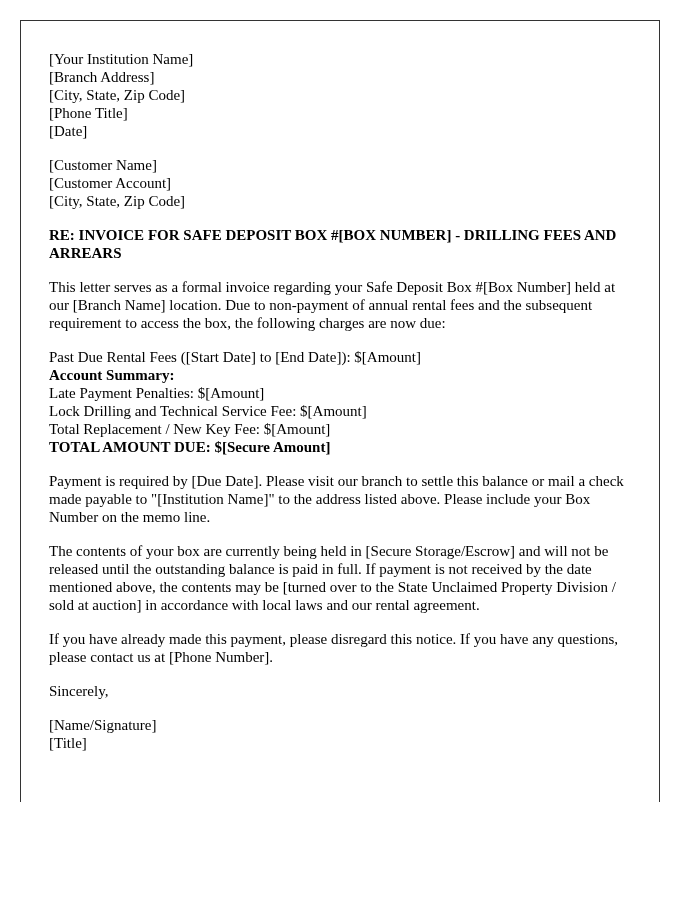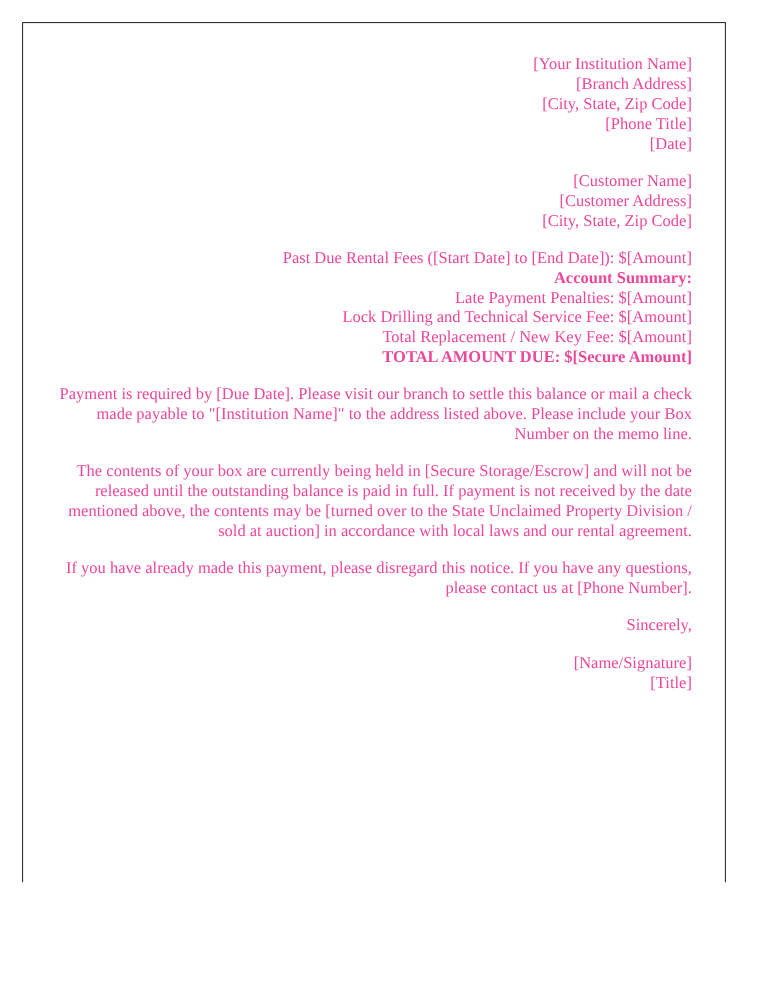--- a/index.html
+++ b/index.html
@@ -27,22 +27,21 @@
       background: #ffffff;
     }
     .content {
       position: absolute;
       left: 28px;
       top: 29px;
       width: 580px;
       font-family: "Liberation Serif", "DejaVu Serif", serif;
       font-size: 15px;
       line-height: 18px;
-      color: #ec4899;
-      text-align: right;
+      color: #000000;
     }
     .block {
       margin: 0 0 16px 0;
     }
     .line {
       display: block;
       white-space: nowrap;
     }
     .heading {
       font-weight: bold;
@@ -64,26 +63,28 @@
     <div class="block">
       <span class="line">[Your Institution Name]</span>
       <span class="line">[Branch Address]</span>
       <span class="line">[City, State, Zip Code]</span>
       <span class="line">[Phone Title]</span>
       <span class="line">[Date]</span>
     </div>
 
     <div class="block">
       <span class="line">[Customer Name]</span>
-      <span class="line">[Customer Address]</span>
+      <span class="line">[Customer Account]</span>
       <span class="line">[City, State, Zip Code]</span>
     </div>
 
+    <div class="heading">RE: INVOICE FOR SAFE DEPOSIT BOX #[BOX NUMBER] - DRILLING FEES AND ARREARS</div>
 
 
+    <p>This letter serves as a formal invoice regarding your Safe Deposit Box #[Box Number] held at our [Branch Name] location. Due to non-payment of annual rental fees and the subsequent requirement to access the box, the following charges are now due:</p>
 
     <div class="block">
       <span class="line">Past Due Rental Fees ([Start Date] to [End Date]): $[Amount]</span>
       <span class="line bold">Account Summary:</span>
       <span class="line">Late Payment Penalties: $[Amount]</span>
       <span class="line">Lock Drilling and Technical Service Fee: $[Amount]</span>
       <span class="line">Total Replacement / New Key Fee: $[Amount]</span>
       <span class="line bold">TOTAL AMOUNT DUE: $[Secure Amount]</span>
     </div>
 

